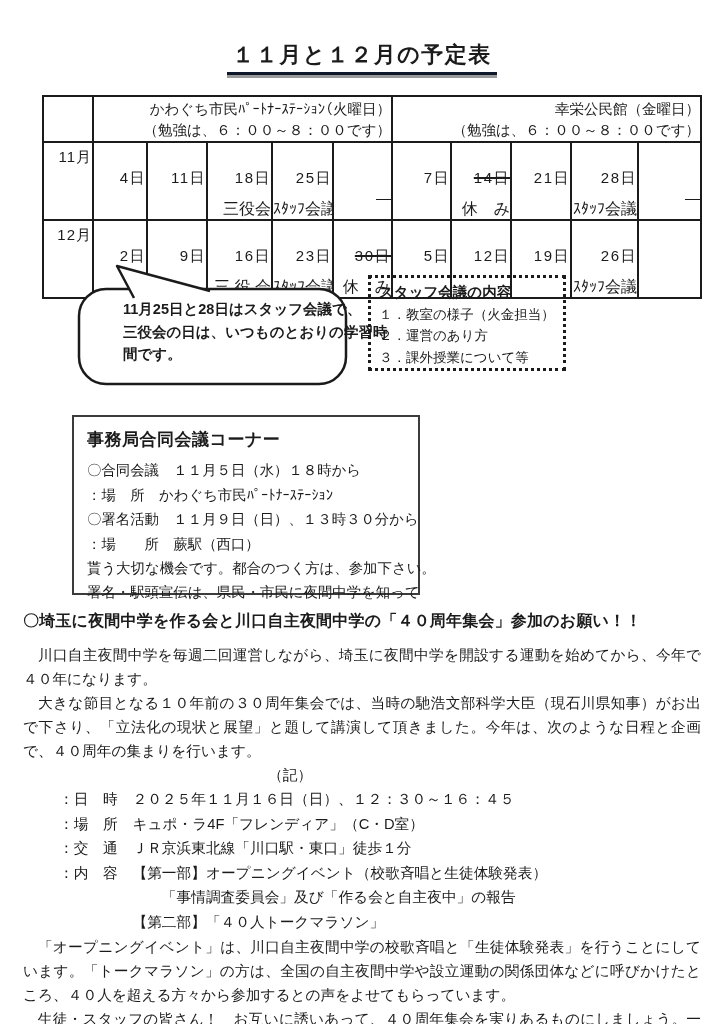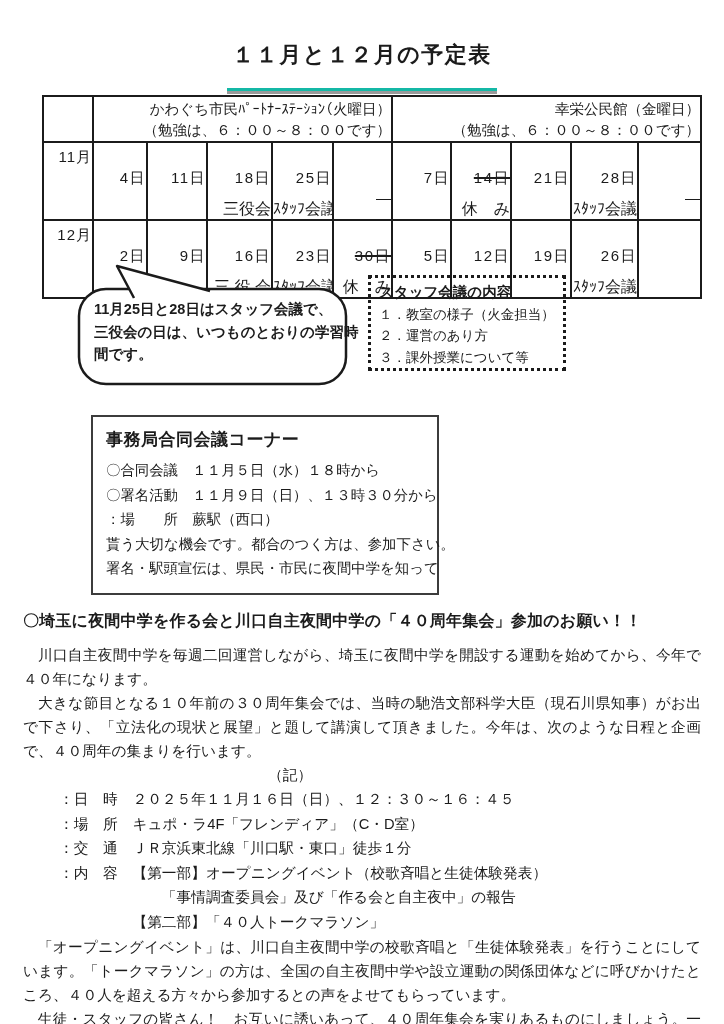--- a/index.html
+++ b/index.html
@@ -5,21 +5,21 @@
   html,body{margin:0;padding:0;background:#e8e8e8;}
   .page{
     position:relative;width:724px;height:1024px;background:#ffffff;
     font-family:"Liberation Sans",sans-serif;color:#1b1b1b;overflow:hidden;
     margin:0 auto;
   }
   
   .title{position:absolute;top:40px;left:0;width:100%;text-align:center;}
   .title-inner{
     display:inline-block;font-size:22px;font-weight:bold;letter-spacing:1.5px;
-    border-bottom:3px solid #14b8a6;box-shadow:0 3px 0 #9a9a9a;padding:0 5px 18px;
+    border-bottom:3px solid #0f172a;box-shadow:0 3px 0 #9a9a9a;padding:0 5px 2px;
   }
   
   table.sched{
     position:absolute;left:42px;top:95px;width:658px;
     border-collapse:collapse;table-layout:fixed;
   }
   table.sched td{
     border:2px solid #1b1b1b;vertical-align:top;text-align:right;
     padding:4px 0 0;font-size:15px;line-height:20px;overflow:hidden;
   }
@@ -32,34 +32,34 @@
   .l{font-size:16px;letter-spacing:0;margin-top:11px;white-space:nowrap;}
   .struck{text-decoration:line-through;text-decoration-thickness:2px;}
   td.dash .d{padding-top:20px;letter-spacing:0;}
   
   .bubble-wrap{position:absolute;left:70px;top:258px;width:286px;height:132px;}
   .bubble-wrap svg{position:absolute;left:0;top:0;}
   .bubble-text{
     position:absolute;left:24px;top:40px;width:248px;
     font-weight:bold;font-size:14.5px;line-height:22.5px;letter-spacing:0;
   }
-  .bubble-text div{white-space:nowrap;}
+  .bubble-text div{white-space:nowrap;margin-left:29px;}
   
   .staff-box{
     position:absolute;left:368px;top:275px;width:198px;height:96px;
     border:3px dotted #1b1b1b;box-sizing:border-box;padding:4px 8px;
     font-size:13.5px;line-height:21.5px;
   }
   .staff-box .bt{font-weight:bold;font-size:14.5px;white-space:nowrap;}
   .staff-box div{white-space:nowrap;}
   
   .office-box{
     position:absolute;left:72px;top:415px;width:348px;height:180px;
     border:2px solid #3c3c3c;box-sizing:border-box;padding:11px 13px 0;
-    font-size:14.4px;line-height:24.4px;margin-left:19px;
+    font-size:14.4px;line-height:24.4px;
   }
   .office-box .bt{font-size:17px;font-weight:bold;margin-bottom:6px;letter-spacing:0.5px;}
   .office-box div{white-space:pre;}
   
   .ann{
     position:absolute;left:0;top:609px;width:724px;box-sizing:border-box;
     padding:0 23px;font-size:14.7px;line-height:24px;
   }
   .ann .h2{font-size:16px;font-weight:bold;margin:0 0 10px;letter-spacing:0.2px;white-space:nowrap;}
   .ann p{margin:0;text-align:justify;}
@@ -202,20 +202,21 @@
   <div class="staff-box">
     <div class="bt">スタッフ会議の内容</div>
     <div>１．教室の様子（火金担当）</div>
     <div>２．運営のあり方</div>
     <div>３．課外授業について等</div>
   </div>
 
   <div class="office-box">
     <div class="bt">事務局合同会議コーナー</div>
     <div>〇合同会議　１１月５日（水）１８時から</div>
+    <div>：場　所　かわぐち市民ﾊﾟｰﾄﾅｰｽﾃｰｼｮﾝ</div>
     <div>〇署名活動　１１月９日（日）、１３時３０分から</div>
     <div>：場　　所　蕨駅（西口）</div>
     <div>貰う大切な機会です。都合のつく方は、参加下さい。</div>
     <div>署名・駅頭宣伝は、県民・市民に夜間中学を知って</div>
   </div>
 
   <div class="ann">
     <div class="h2">〇埼玉に夜間中学を作る会と川口自主夜間中学の「４０周年集会」参加のお願い！！</div>
     <p>　川口自主夜間中学を毎週二回運営しながら、埼玉に夜間中学を開設する運動を始めてから、今年で４０年になります。</p>
     <p>　大きな節目となる１０年前の３０周年集会では、当時の馳浩文部科学大臣（現石川県知事）がお出で下さり、「立法化の現状と展望」と題して講演して頂きました。今年は、次のような日程と企画で、４０周年の集まりを行います。</p>

